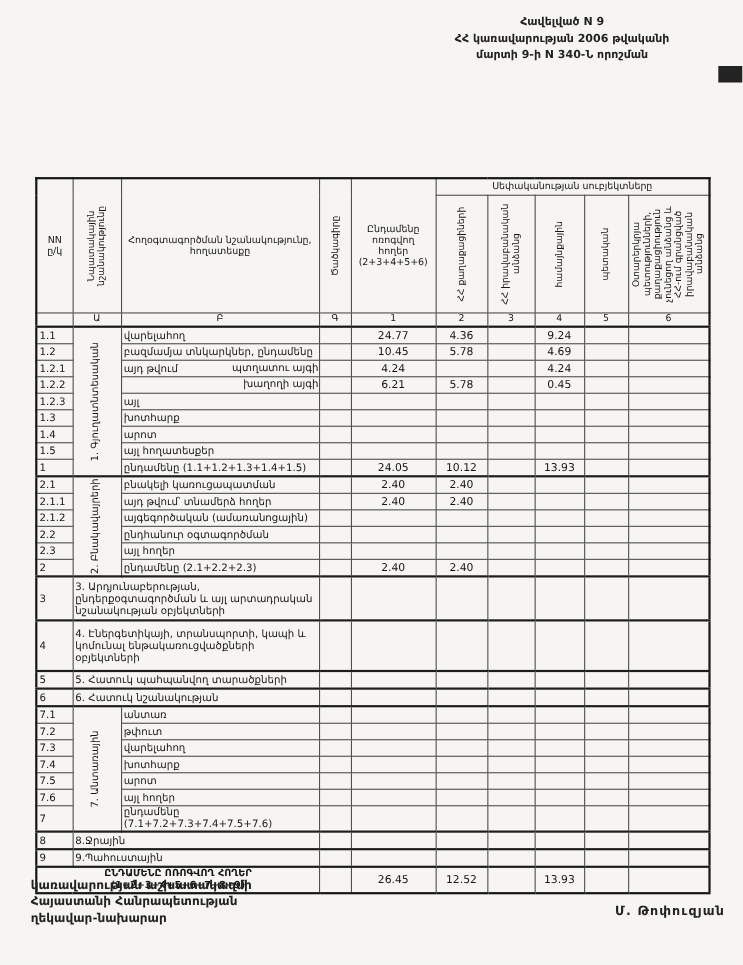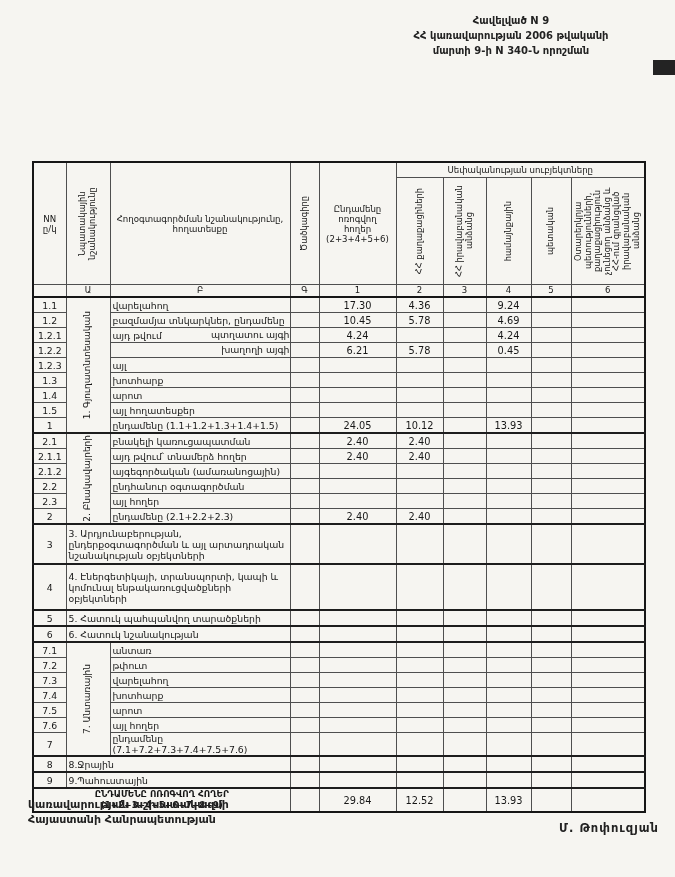--- a/index.html
+++ b/index.html
@@ -49,21 +49,21 @@
   .vt{
     writing-mode:vertical-rl;
     transform:rotate(180deg);
     margin:0 auto;
     font-size:8.3px;line-height:9.6px;
     text-align:center;
     max-height:102px;
   }
   td.vsec{text-align:center;}
   td.vsec .vt{font-size:9px;max-height:140px;}
-  td.num{text-align:center;}
+  td.num{}
   td.val{text-align:center;font-size:9.8px;}
   td.lbl{text-align:left;position:relative;margin-top:13px;}
   td.lbl .c2{position:absolute;left:0;right:0;top:1px;text-align:right;}
   tr.top td{border-top:2px solid #1d1d1d;}
   tr.grand td{border-top:2px solid #1d1d1d;border-bottom:2px solid #161616;}
   td.grandlbl{font-size:8.8px;text-align:center;font-weight:bold;margin-left:20px;}
 
   .footer{
     position:absolute;left:28px;top:797px;
     font-size:11px;font-weight:bold;line-height:15px;color:#222;
@@ -149,21 +149,21 @@
       </tr>
     </thead>
     <tbody>
         <tr>
           <td class="num">1.1</td>
           <td class="vsec" rowspan="9">
             <div class="vt">1. Գյուղատնտեսական</div>
           </td>
           <td class="lbl">վարելահող</td>
           <td class="val"></td>
-          <td class="val">17.30</td>
+          <td class="val">24.77</td>
           <td class="val">4.36</td>
           <td class="val"></td>
           <td class="val">9.24</td>
           <td class="val"></td>
           <td class="val"></td>
         </tr>
         <tr>
           <td class="num">1.2</td>
           <td class="lbl">բազմամյա տնկարկներ, ընդամենը</td>
           <td class="val"></td>
@@ -462,30 +462,31 @@
           <td class="val"></td>
           <td class="val"></td>
           <td class="val"></td>
           <td class="val"></td>
           <td class="val"></td>
           <td class="val"></td>
         </tr>
         <tr class="grand">
           <td class="grandlbl" colspan="3">ԸՆԴԱՄԵՆԸ ՈՌՈԳՎՈՂ ՀՈՂԵՐ (1+2+3+4+5+6+7+8+9)</td>
           <td class="val"></td>
-          <td class="val">29.84</td>
+          <td class="val">26.45</td>
           <td class="val">12.52</td>
           <td class="val"></td>
           <td class="val">13.93</td>
           <td class="val"></td>
           <td class="val"></td>
         </tr>
       </tbody>
   </table>
 
   <div class="footer">
     <div>կառավարության աշխատակազմի</div>
     <div>Հայաստանի Հանրապետության</div>
+    <div>ղեկավար-նախարար</div>
   </div>
 
   <div class="signature">Մ. Թոփուզյան</div>
 
 </div>
 
 </body></html>

